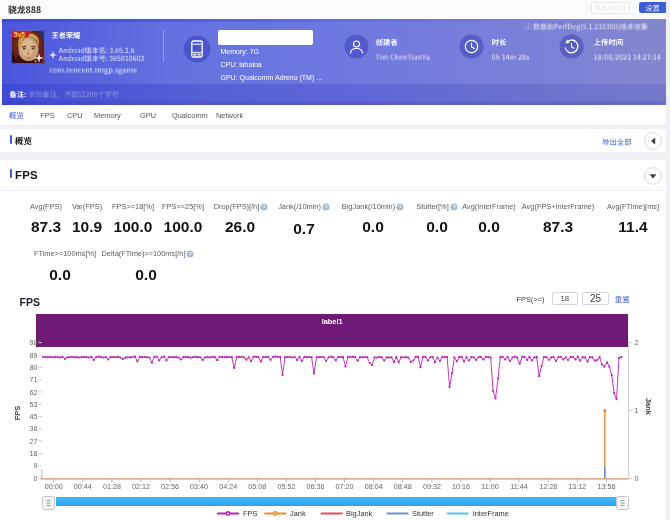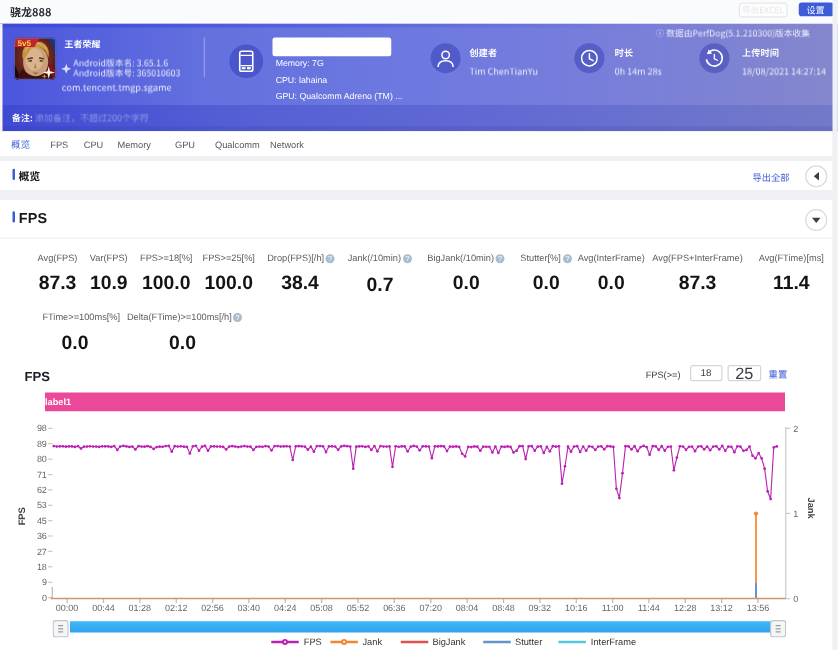--- a/index.html
+++ b/index.html
@@ -116,21 +116,21 @@
 <div class="slab" style="left:27px;top:202px;width:120px">Var(FPS)</div>
 <div class="sval" style="left:27px;top:218px;width:120px">10.9</div>
 <div class="slab" style="left:73px;top:202px;width:120px">FPS&gt;=18[%]</div>
 <div class="sval" style="left:73px;top:218px;width:120px">100.0</div>
 <div class="slab" style="left:123px;top:202px;width:120px">FPS&gt;=25[%]</div>
 <div class="sval" style="left:123px;top:218px;width:120px">100.0</div>
 <div class="slab" style="left:181px;top:202px;width:120px">Drop(FPS)[/h]<svg width="8" height="8" viewBox="0 0 8 8" style="vertical-align:-1.5px;margin-left:1px">
       <circle cx="4" cy="4" r="3.6" fill="#a9bdd1"></circle>
       <text x="4" y="6.2" font-size="5.8" fill="#fff" text-anchor="middle" font-family="Liberation Sans, sans-serif">?</text>
     </svg></div>
-<div class="sval" style="left:180px;top:218px;width:120px">38.4</div>
+<div class="sval" style="left:180px;top:218px;width:120px">26.0</div>
 <div class="slab" style="left:244px;top:202px;width:120px">Jank(/10min)<svg width="8" height="8" viewBox="0 0 8 8" style="vertical-align:-1.5px;margin-left:1px">
       <circle cx="4" cy="4" r="3.6" fill="#a9bdd1"></circle>
       <text x="4" y="6.2" font-size="5.8" fill="#fff" text-anchor="middle" font-family="Liberation Sans, sans-serif">?</text>
     </svg></div>
 <div class="sval" style="left:244px;top:220px;width:120px">0.7</div>
 <div class="slab" style="left:313px;top:202px;width:120px">BigJank(/10min)<svg width="8" height="8" viewBox="0 0 8 8" style="vertical-align:-1.5px;margin-left:1px">
       <circle cx="4" cy="4" r="3.6" fill="#a9bdd1"></circle>
       <text x="4" y="6.2" font-size="5.8" fill="#fff" text-anchor="middle" font-family="Liberation Sans, sans-serif">?</text>
     </svg></div>
 <div class="sval" style="left:313px;top:218px;width:120px">0.0</div>
@@ -150,22 +150,22 @@
 <div class="slab" style="left:78px;top:249px;width:140px">Delta(FTime)&gt;=100ms[/h]<svg width="8" height="8" viewBox="0 0 8 8" style="vertical-align:-1.5px;margin-left:1px">
       <circle cx="4" cy="4" r="3.6" fill="#a9bdd1"></circle>
       <text x="4" y="6.2" font-size="5.8" fill="#fff" text-anchor="middle" font-family="Liberation Sans, sans-serif">?</text>
     </svg></div>
 <div class="sval" style="left:86px;top:266px;width:120px">0.0</div>
 
 <div class="abs" style="left:0;top:189.5px;width:666px;height:1px;background:#f0f1f4"></div>
 <div class="abs" style="left:19.5px;top:295.5px;font-size:10.5px;font-weight:bold;color:#1c1c28">FPS</div>
 <div class="abs" style="left:516.5px;top:295px;font-size:7.4px;color:#3c3c44">FPS(&gt;=)</div>
 <div class="abs" style="left:551.5px;top:292px;width:26.5px;height:13px;border:1px solid #d4d6da;border-radius:2px;background:#fff;font-size:7.8px;color:#3c3c44;text-align:center;line-height:11.5px">18</div>
-<div class="abs" style="left:582px;top:292px;width:27px;height:13px;border:1px solid #d4d6da;border-radius:2px;background:#fff;font-size:13px;color:#3c3c44;text-align:center;line-height:11.5px">25</div>
-<div class="abs" style="left:36px;top:313.5px;width:592.3px;height:15px;background:#ec4899;color:#fff;font-size:7.4px;font-weight:bold;text-align:left;line-height:15px">label1</div>
+<div class="abs" style="left:582px;top:292px;width:27px;height:13px;border:1px solid #d4d6da;border-radius:2px;background:#fff;font-size:10px;color:#3c3c44;text-align:center;line-height:11.5px">25</div>
+<div class="abs" style="left:36px;top:313.5px;width:592.3px;height:33px;background:#701a75;color:#fff;font-size:7.4px;font-weight:bold;text-align:center;line-height:15px">label1</div>
 
 <svg width="670" height="168" style="position:absolute;left:0;top:332px" xmlns="http://www.w3.org/2000/svg">
 <g font-family="Liberation Sans, sans-serif" font-size="7.2" fill="#666">
       <text x="37.5" y="13.2" text-anchor="end">98</text>
       <text x="37.5" y="25.5" text-anchor="end">89</text>
       <text x="37.5" y="37.8" text-anchor="end">80</text>
       <text x="37.5" y="50.2" text-anchor="end">71</text>
       <text x="37.5" y="62.5" text-anchor="end">62</text>
       <text x="37.5" y="74.8" text-anchor="end">53</text>
       <text x="37.5" y="87.1" text-anchor="end">45</text>

